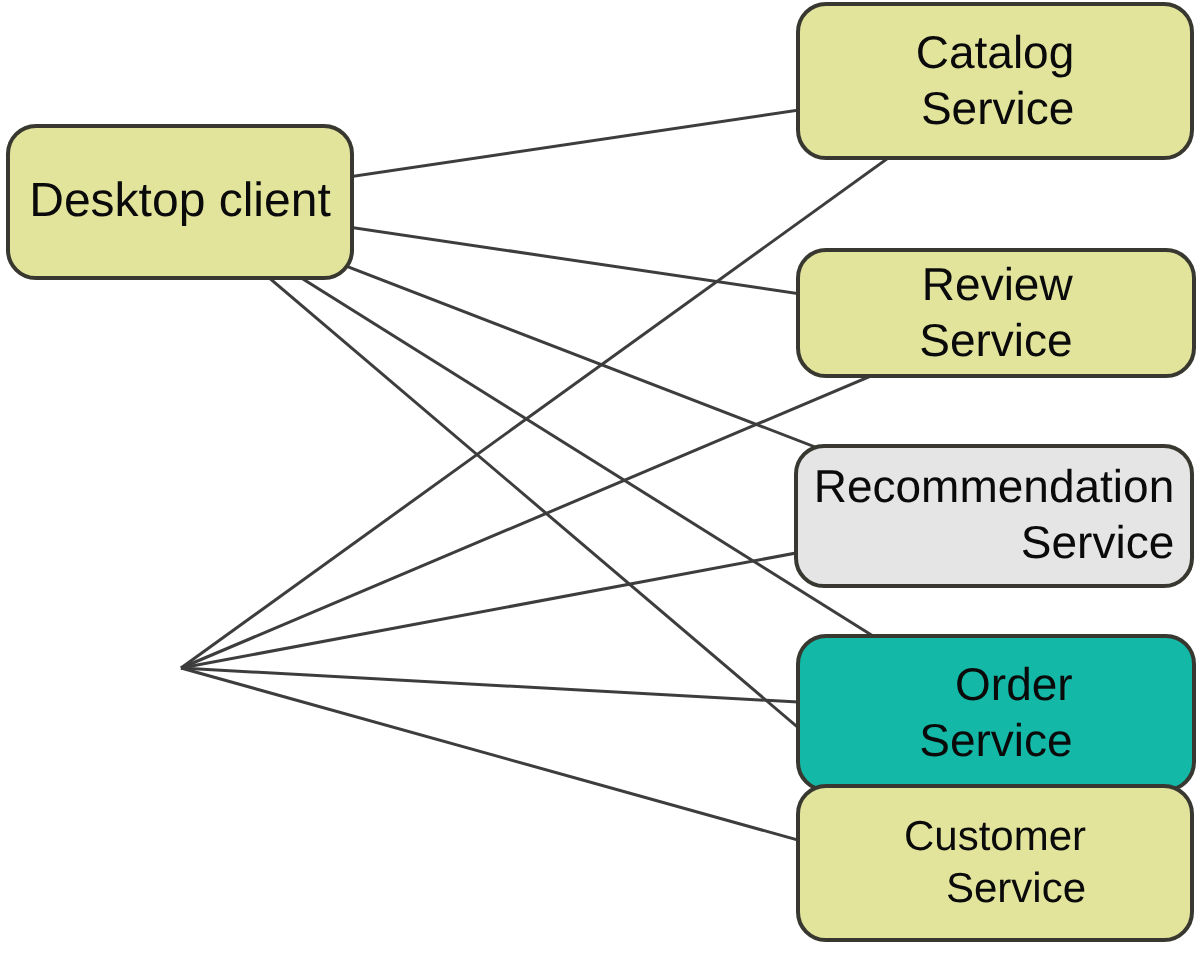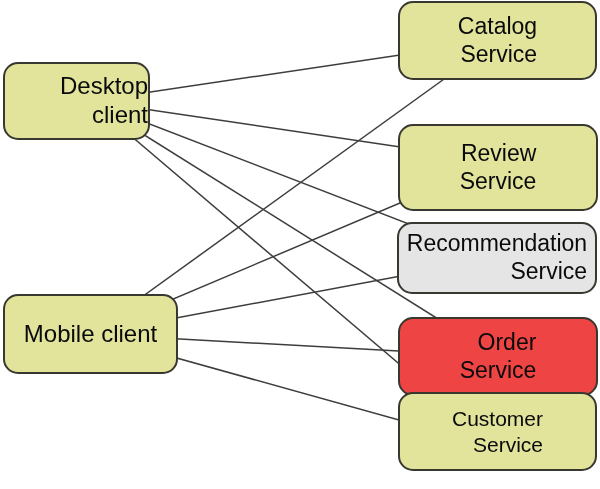--- a/index.html
+++ b/index.html
@@ -49,31 +49,30 @@
       <line x1="90" y1="101" x2="497" y2="258" stroke="#3d3d3d" stroke-width="1.5"></line>
       <line x1="90" y1="101" x2="498" y2="356.5" stroke="#3d3d3d" stroke-width="1.5"></line>
       <line x1="90" y1="101" x2="497.5" y2="447.5" stroke="#3d3d3d" stroke-width="1.5"></line>
       <line x1="90.5" y1="334" x2="497.5" y2="40.5" stroke="#3d3d3d" stroke-width="1.5"></line>
       <line x1="90.5" y1="334" x2="498" y2="161.5" stroke="#3d3d3d" stroke-width="1.5"></line>
       <line x1="90.5" y1="334" x2="497" y2="258" stroke="#3d3d3d" stroke-width="1.5"></line>
       <line x1="90.5" y1="334" x2="498" y2="356.5" stroke="#3d3d3d" stroke-width="1.5"></line>
       <line x1="90.5" y1="334" x2="497.5" y2="447.5" stroke="#3d3d3d" stroke-width="1.5"></line>
     </svg>
 
-  <div class="node" style="left: 3px; top: 62px; width: 147px; height: 78px; font-size: 24px; background: rgb(226, 228, 156); border-color: rgb(56, 56, 48); color: rgb(10, 10, 10);">Desktop client</div>
+  <div class="node" style="left: 3px; top: 62px; width: 174px; height: 78px; font-size: 24px; background: rgb(226, 228, 156); border-color: rgb(56, 56, 48); color: rgb(10, 10, 10);">Desktop client</div>
 
-  <div class="node" style="left: 3px; top: 294px; width: 175px; height: 80px; font-size: 24px; background: rgb(226, 228, 156); border-color: rgb(56, 56, 48); color: rgb(10, 10, 10);">Mobile client</div>
 
   <div class="node" style="left: 398px; top: 1px; width: 199px; height: 79px; font-size: 23px; background: rgb(226, 228, 156); border-color: rgb(56, 56, 48); color: rgb(10, 10, 10);">Catalog
 Service</div>
 
-  <div class="node" style="left: 398px; top: 124px; width: 200px; height: 87px; font-size: 23px; background: rgb(226, 228, 156); border-color: rgb(56, 56, 48); color: rgb(10, 10, 10);">Review
+  <div class="node" style="left: 398px; top: 124px; width: 200px; height: 65px; font-size: 23px; background: rgb(226, 228, 156); border-color: rgb(56, 56, 48); color: rgb(10, 10, 10);">Review
 Service</div>
 
   <div class="node" style="left: 397px; top: 222px; width: 200px; height: 72px; font-size: 23px; background: #e5e5e5; border-color: rgb(56, 56, 48); color: rgb(10, 10, 10);">Recommendation
 Service</div>
 
-  <div class="node" style="left: 398px; top: 317px; width: 200px; height: 79px; font-size: 23px; background: #ef4444; border-color: rgb(56, 56, 48); color: rgb(10, 10, 10);">Order
+  <div class="node" style="left: 398px; top: 317px; width: 200px; height: 79px; font-size: 23px; background: #14b8a6; border-color: rgb(56, 56, 48); color: rgb(10, 10, 10);">Order
 Service</div>
 
   <div class="node" style="left: 398px; top: 392px; width: 199px; height: 79px; font-size: 21px; background: rgb(226, 228, 156); border-color: rgb(56, 56, 48); color: rgb(10, 10, 10);">Customer
 Service</div>
 </div>
 
 </body></html>

